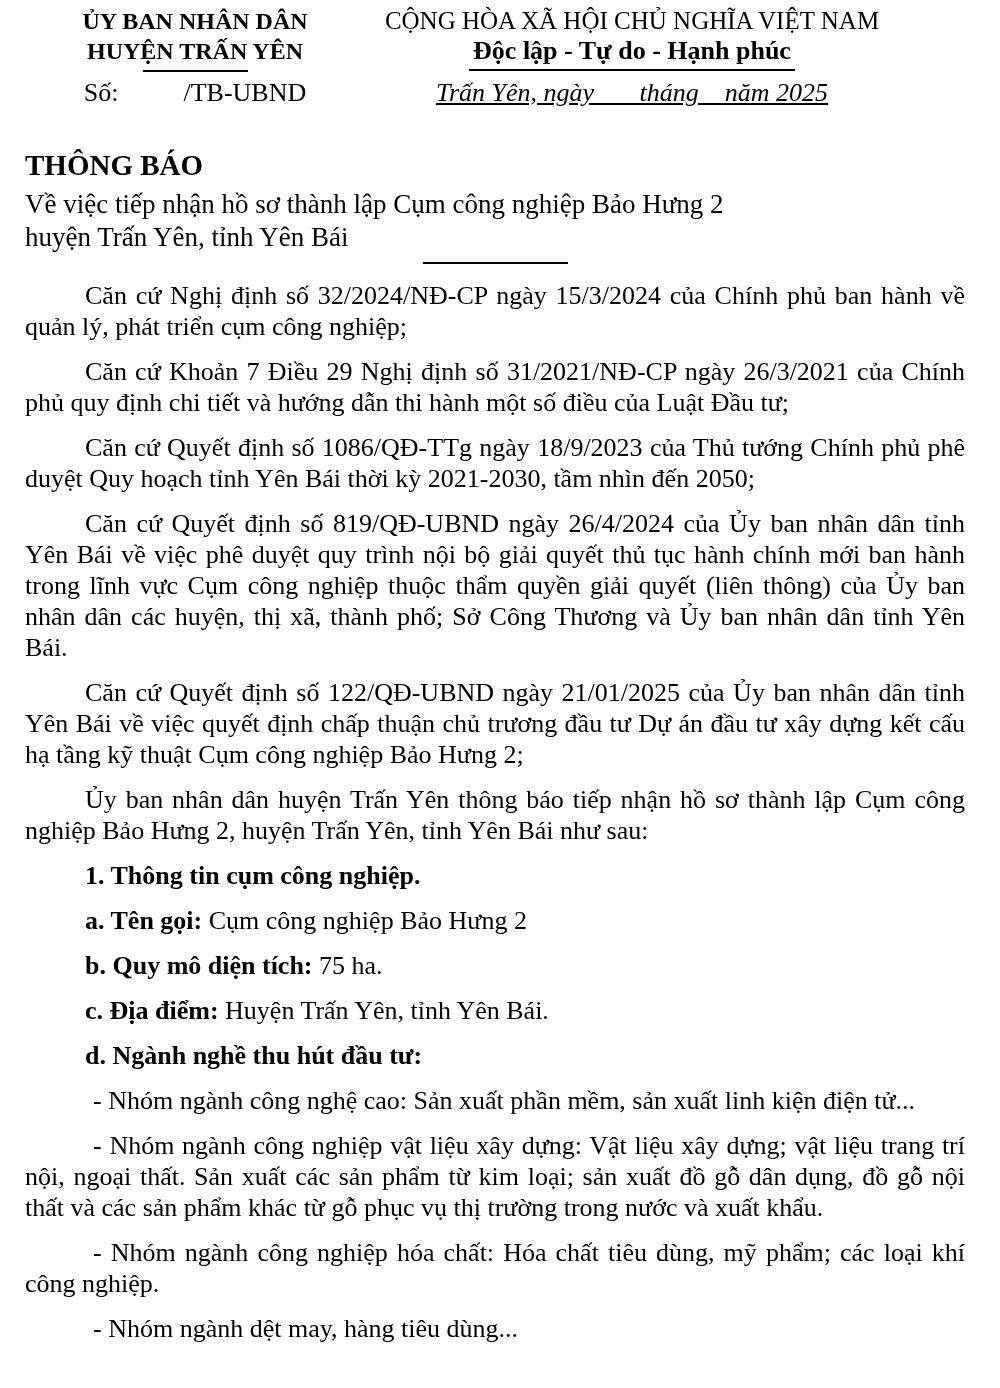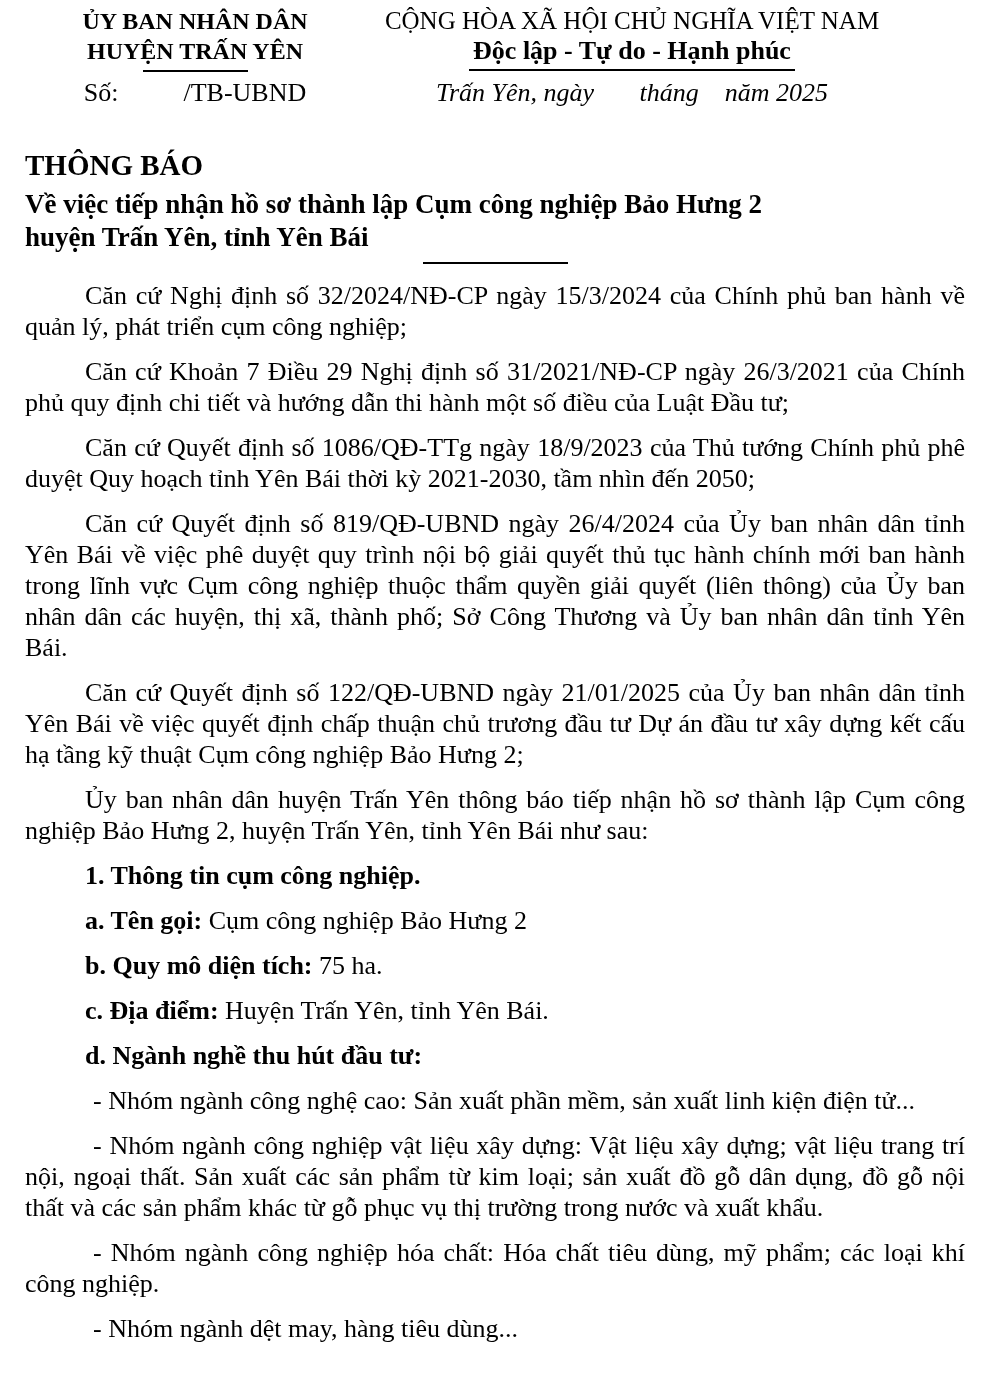--- a/index.html
+++ b/index.html
@@ -20,26 +20,26 @@
   .h-left  { width: 340px; text-align: center; flex: 0 0 auto; }
   .h-right { width: 500px; margin-left: 17px; text-align: center; flex: 0 0 auto; }
 
   .org-line   { font-size: 24px; font-weight: bold; line-height: 30px; white-space: nowrap; }
   .org-rule   { width: 105px; height: 2px; background: #000; margin: 4px auto 0; }
   .number-line{ font-size: 26px; line-height: 30px; margin-top: 6px; white-space: pre; }
 
   .nat-line1  { font-size: 25px; font-weight: normal; line-height: 30px; white-space: nowrap; }
   .nat-line2  { font-size: 26px; font-weight: bold; line-height: 30px; display: inline-block;
                 border-bottom: 2px solid #000; padding: 0 4px 3px; white-space: nowrap; }
-  .dateline   { font-size: 26px; font-style: italic; line-height: 30px; margin-top: 7px; white-space: pre; }
+  .dateline   { font-size: 26px; font-style: italic; line-height: 30px; margin-top: 7px; white-space: pre; text-decoration: underline; }
 
   
   .title-block { margin-top: 40px; }
   .doc-type    { font-size: 29px; font-weight: bold; line-height: 34px; margin-bottom: 6px; }
-  .doc-subject { font-size: 27px; font-weight: bold; line-height: 33px; }
+  .doc-subject { font-size: 27px; font-weight: normal; line-height: 33px; }
   .title-rule  { width: 145px; height: 2px; background: #000; margin: 8px auto 0; }
 
   
   .doc-body { margin-top: 16px; font-size: 26px; line-height: 31px; text-align: justify; }
   .para     { text-indent: 60px; margin-bottom: 14px; }
   .bullet   { text-indent: 68px; }
   .bold     { font-weight: bold; }
 </style>
 </head>
 <body>

